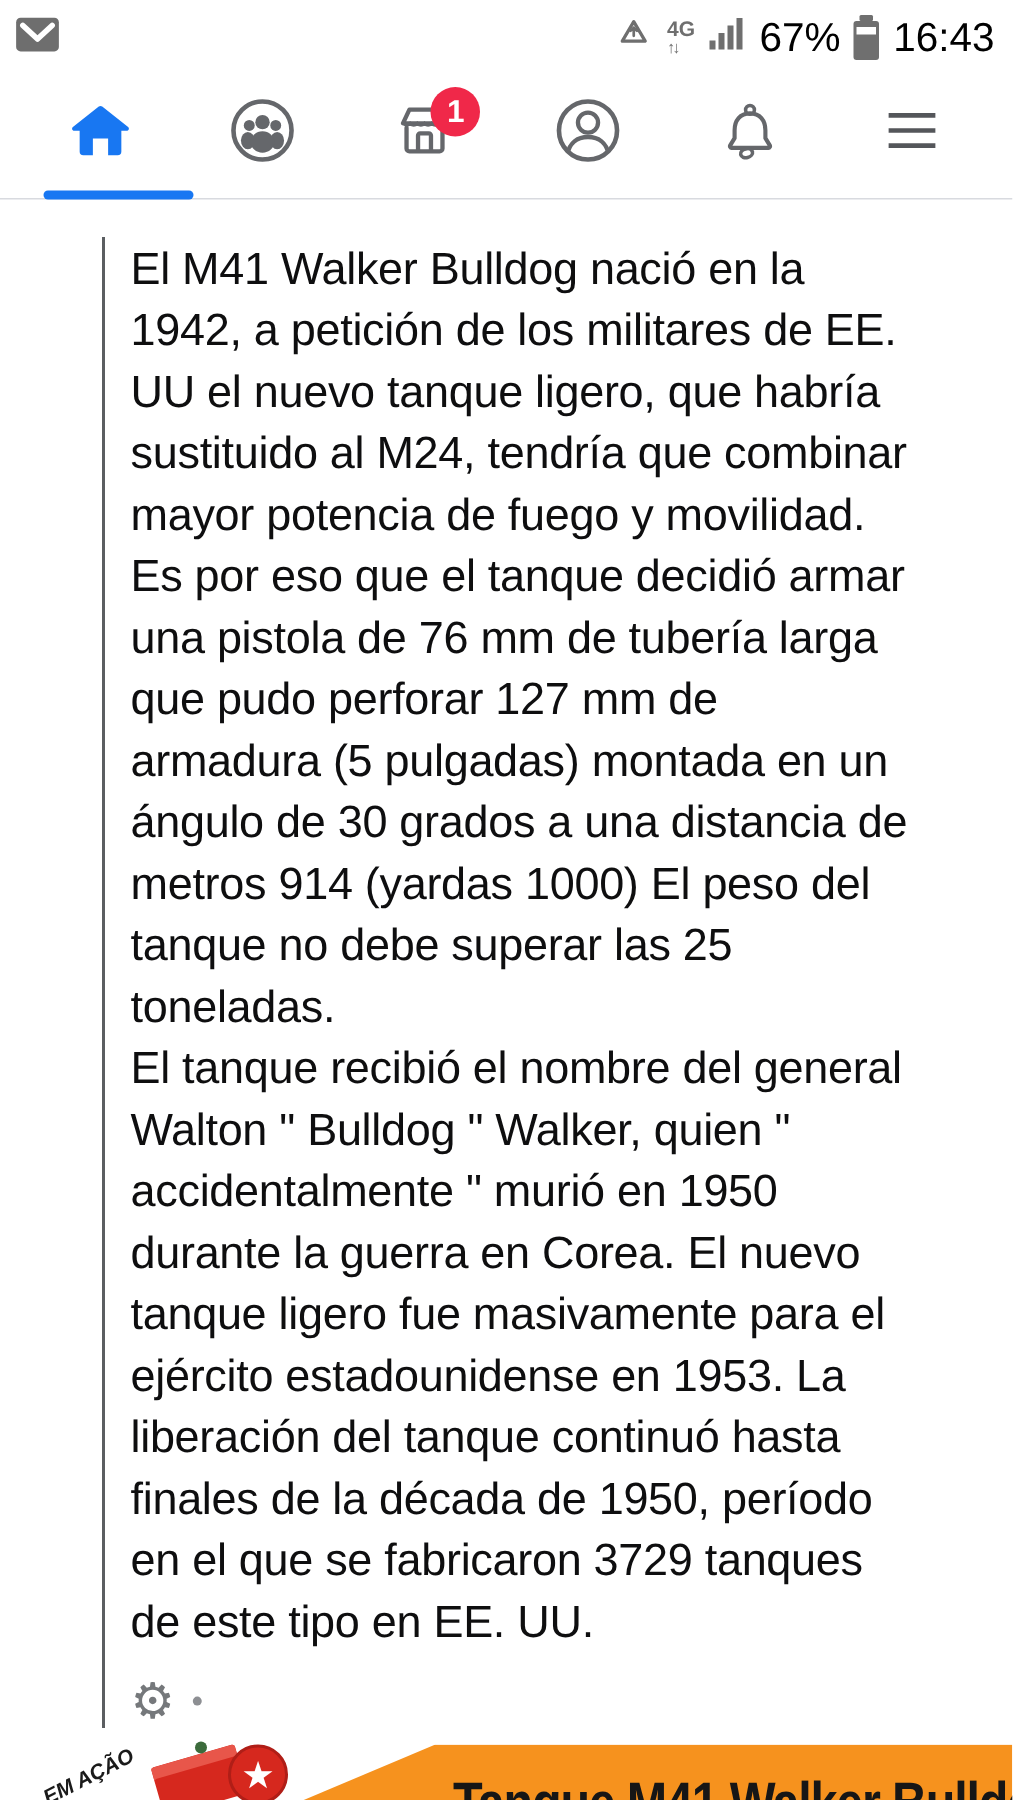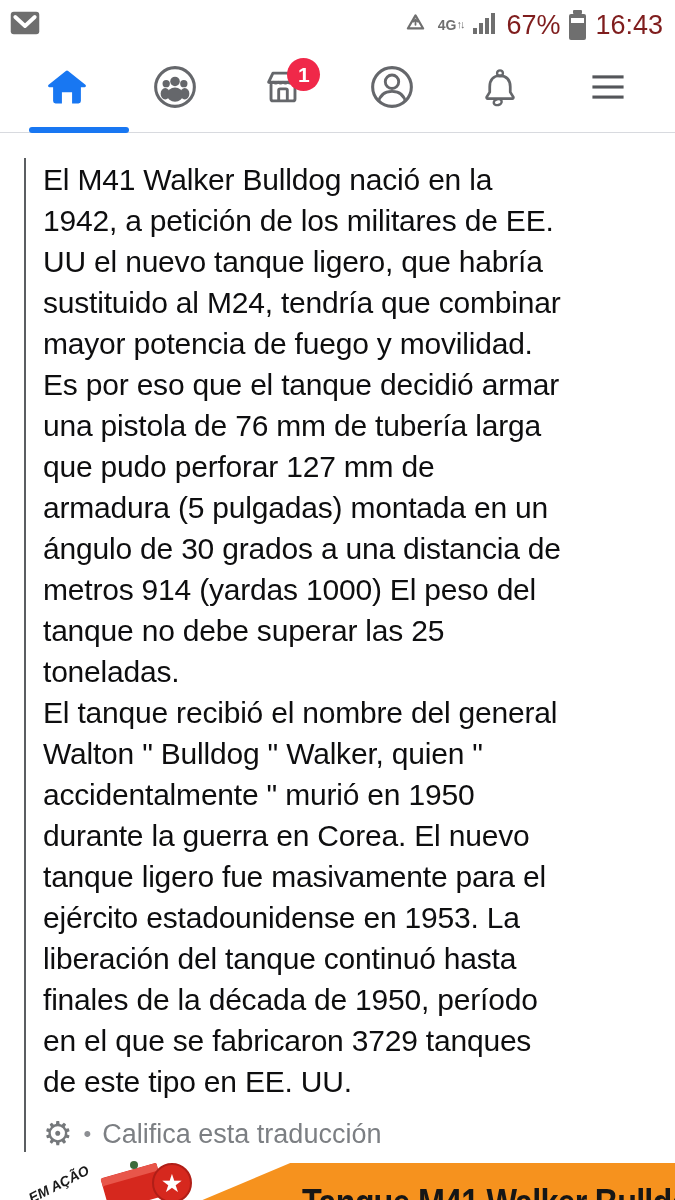--- a/index.html
+++ b/index.html
@@ -7,43 +7,43 @@
     width:675px;height:1200px;overflow:hidden;background:#ffffff;
     font-family:"Liberation Sans","DejaVu Sans",sans-serif;position:relative;
   }
   
   .status-bar{
     height:46px;display:flex;align-items:center;
     padding:4px 12px 0 10px;box-sizing:border-box;color:#6F6F6F;
   }
   .sb-spacer{flex:1;}
   .sb-right{display:flex;align-items:center;gap:9px;}
-  .sb-net{display:flex;align-items:flex-start;line-height:1;}
+  .sb-net{display:flex;flex-direction:column;align-items:flex-start;line-height:1;}
   .sb-net .net-label{font-size:14px;font-weight:700;letter-spacing:0;}
   .sb-net .net-arrows{font-size:11px;letter-spacing:-2px;margin-top:1px;}
-  .sb-text{font-size:27px;color:#7f1d1d;}
+  .sb-text{font-size:27px;color:#000000;}
   .battery{position:relative;width:17px;height:30px;}
   .battery .nub{position:absolute;top:0;left:4px;width:9px;height:4px;background:#6F6F6F;border-radius:1px;}
   .battery .body{position:absolute;top:4px;left:0;width:17px;height:26px;background:#6F6F6F;border-radius:2px;}
   .battery .gap{position:absolute;top:8px;left:2px;width:13px;height:5px;background:#ffffff;}
   
   .nav-bar{
     height:87px;position:relative;border-bottom:1px solid #D8DADF;
     display:flex;align-items:center;justify-content:space-between;
     padding:0 22px;box-sizing:border-box;
   }
   .nav-item{width:90px;display:flex;align-items:center;justify-content:center;position:relative;height:100%;}
   .active-bar{position:absolute;left:7px;bottom:-1px;width:100px;height:6px;background:#1877F2;border-radius:4px;}
   .badge{
     position:absolute;top:12px;right:8px;min-width:33px;height:33px;border-radius:17px;
     background:#F02849;color:#fff;font-size:21px;font-weight:700;
     display:flex;align-items:center;justify-content:center;
   }
   
-  .post{position:relative;padding:26px 0 0 43px;}
+  .post{position:relative;padding:26px 0 0 43px;margin-left:44px;}
   .quote-line{position:absolute;left:24px;top:25px;height:994px;width:2px;background:#5B5E61;}
   .post-text{
     margin:0;font-size:30px;line-height:41px;color:#0E0E0F;
     white-space:pre;letter-spacing:-0.2px;
   }
   .footer-row{display:flex;align-items:center;gap:11px;margin-top:12px;height:40px;color:#797C80;}
   .gear{font-size:33px;line-height:38px;color:#75787B;font-family:"DejaVu Sans",sans-serif;}
   .dot-sep{font-size:22px;color:#8D8F93;}
   .rate-label{font-size:27px;color:#7C7F83;}
   
@@ -205,21 +205,20 @@
 tanque ligero fue masivamente para el
 ejército estadounidense en 1953. La
 liberación del tanque continuó hasta
 finales de la década de 1950, período
 en el que se fabricaron 3729 tanques
 de este tipo en EE. UU.</p>
 
   <div class="footer-row">
     <span class="gear">⚙</span>
     <span class="dot-sep">•</span>
-    <span class="rate-label">Califica esta traducción</span>
   </div>
 </div>
 
 <div class="banner">
   <span class="banner-orange"></span>
   <span class="side-label">EM AÇÃO</span>
   <span class="kit-box"></span>
   <span class="kit-dot"></span>
   <span class="star-badge">
     <span>★</span>

